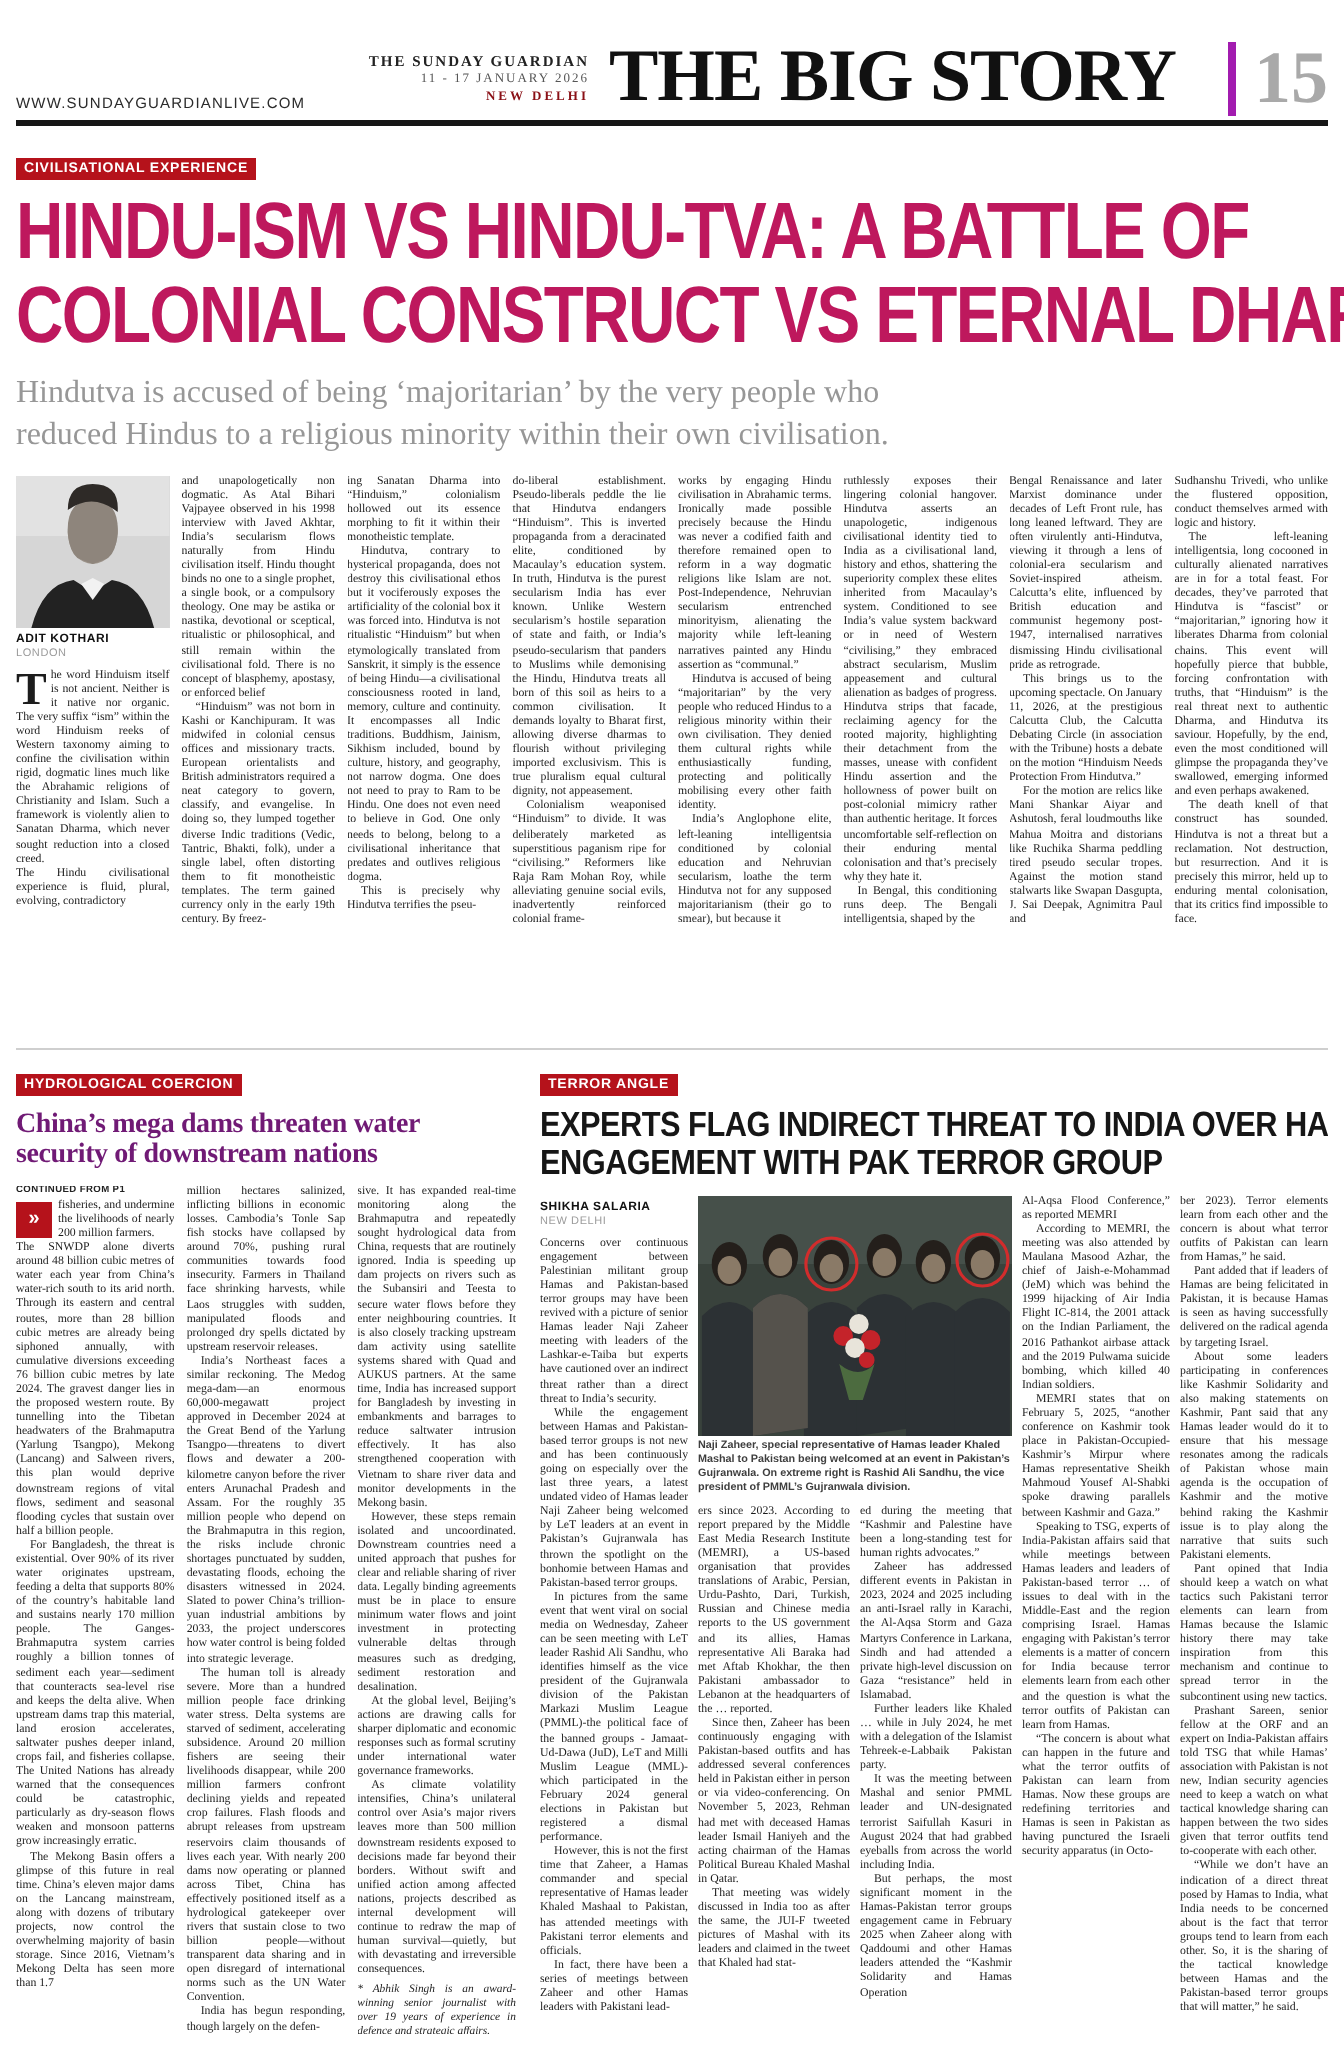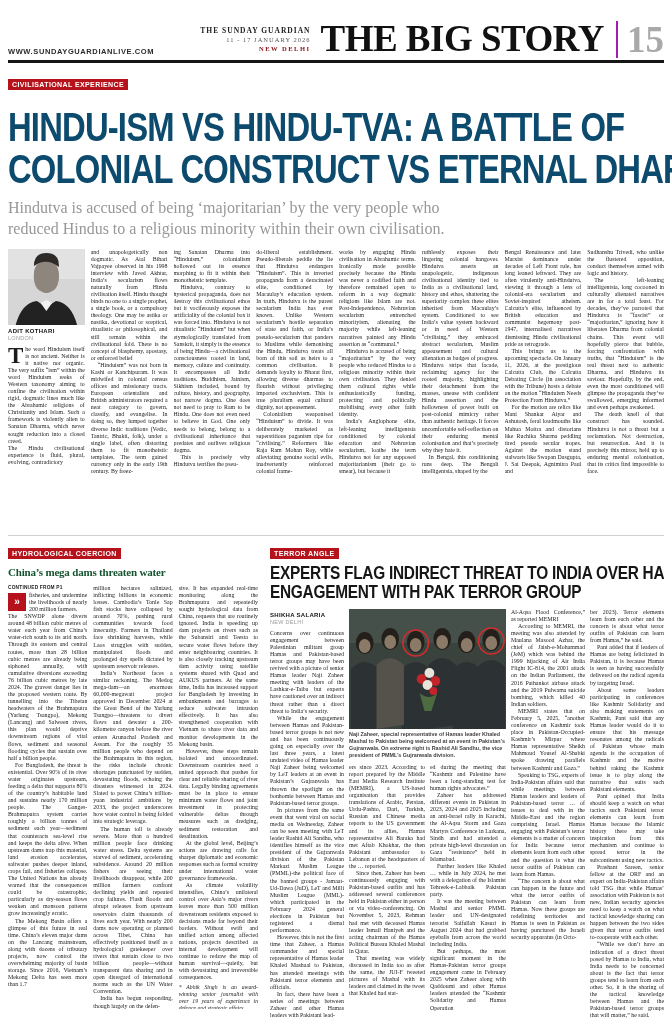--- a/index.html
+++ b/index.html
@@ -6,38 +6,38 @@
   body{
     width:672px;height:1024px;overflow:hidden;background:#ffffff;
     font-family:"Liberation Serif",serif;color:#1c1c1c;
     -webkit-font-smoothing:antialiased;
   }
   .page{width:672px;height:1024px;position:relative;box-sizing:border-box;padding:0 8px;}
 
   
   .header{position:relative;height:60px;border-bottom:3px solid #161616;}
   .site-url{position:absolute;left:0;bottom:4px;font-family:"Liberation Sans",sans-serif;
-    font-size:7.5px;letter-spacing:.6px;color:#2b2b2b;font-weight:700;}
+    font-size:7.5px;letter-spacing:.6px;color:#2b2b2b;font-weight:400;}
   .head-right{position:absolute;right:0;bottom:2px;display:flex;align-items:flex-end;gap:10px;}
   .dateline{text-align:right;font-family:"Liberation Serif",serif;line-height:1.35;padding-bottom:4px;}
   .dateline .m1{font-size:7.5px;font-weight:700;letter-spacing:1px;color:#222;}
   .dateline .m2{font-size:6.5px;letter-spacing:1px;color:#555;}
   .dateline .m3{font-size:6.5px;font-weight:700;letter-spacing:1.5px;color:#8a1016;}
   .section-title{font-family:"Liberation Serif",serif;font-size:37px;font-weight:600;
     color:#111;line-height:1;letter-spacing:-.5px;padding-bottom:1px;margin-top:23px;}
-  .pageno-box{border-left:2px solid #a21caf;padding-left:9px;margin-left:2px;}
+  .pageno-box{border-left:4px solid #a21caf;padding-left:9px;margin-left:16px;}
   .page-number{font-family:"Liberation Serif",serif;font-size:37px;font-weight:700;color:#a9a9a9;line-height:1;}
 
   
   .tag{display:inline-block;background:#b5121b;color:#fff;font-family:"Liberation Sans",sans-serif;
     font-weight:700;font-size:7px;letter-spacing:.4px;padding:2px 4px 2px;line-height:1;}
 
   
   .main{margin-top:10px;}
-  .big-headline{margin-top:15px;color:#0c4a6e;}
+  .big-headline{margin-top:4px;color:#be185d;}
   .big-headline .hl{font-family:"Liberation Sans",sans-serif;font-weight:700;font-size:40px;
     line-height:1.05;letter-spacing:-1px;transform:scaleX(.82);transform-origin:0 50%;
     display:block;white-space:nowrap;}
   .standfirst{margin-top:8px;width:480px;font-size:16px;line-height:1.3;color:#979797;}
 
   .main-body{display:flex;gap:6px;margin-top:9px;height:278px;overflow:hidden;}
   .col{flex:1;min-width:0;overflow:hidden;}
   .para{margin:0;font-size:5.9px;line-height:1.2;text-align:justify;color:#1c1c1c;}
   .para + .para, .paras p + p{text-indent:7px;}
   .paras p{margin:0;font-size:5.9px;line-height:1.2;text-align:justify;color:#1c1c1c;}
@@ -48,22 +48,22 @@
     letter-spacing:.3px;color:#111;}
   .byline .loc{font-family:"Liberation Sans",sans-serif;font-size:5.5px;letter-spacing:.3px;color:#9a9a9a;margin-top:1px;}
   .dropcap{float:left;font-size:23px;line-height:.82;font-weight:700;padding:1px 2px 0 0;color:#1c1c1c;}
 
   
   .sep{border:0;border-top:1px solid #cfcfcf;margin:8px 0 0;}
   .bottom{display:flex;gap:12px;margin-top:6px;height:500px;overflow:hidden;}
 
   
   .china{width:250px;flex:none;}
-  .china-headline{font-family:"Liberation Serif",serif;font-size:11px;font-weight:600;
-    line-height:1.12;color:#14532d;margin:6px 0 7px;letter-spacing:-.2px;}
+  .china-headline{font-family:"Liberation Serif",serif;font-size:14px;font-weight:600;
+    line-height:1.12;color:#701a75;margin:6px 0 7px;letter-spacing:-.2px;}
   .china-body{display:flex;gap:6px;height:424px;overflow:hidden;}
   .continued-label{font-family:"Liberation Sans",sans-serif;font-weight:700;font-size:4.8px;
     letter-spacing:.2px;color:#222;margin-bottom:2px;}
   .continued-icon{float:left;width:18px;height:18px;background:#b5121b;color:#fff;
     font-family:"Liberation Sans",sans-serif;font-weight:700;font-size:10px;line-height:18px;
     text-align:center;margin:1px 3px 1px 0;}
   .footnote{margin-top:3px;font-style:italic;font-size:5.7px;line-height:1.2;text-align:justify;color:#222;}
 
   
   .terror{flex:1;min-width:0;}
@@ -164,20 +164,21 @@
   </div>
 
   <hr class="sep">
 
   <div class="bottom">
 
     <div class="china">
       <span class="tag">HYDROLOGICAL COERCION</span>
       <div class="china-headline">
         <div>China’s mega dams threaten water</div>
+        <div>security of downstream nations</div>
       </div>
       <div class="china-body">
         <div class="col">
           <div class="continued-label">CONTINUED FROM P1</div>
           <p class="para">
             <span class="continued-icon">»</span><span>fisheries, and undermine the livelihoods of nearly 200 million farmers.</span>
           </p>
           <div class="paras">
               <p>The SNWDP alone diverts around 48 billion cubic metres of water each year from China’s water-rich south to its arid north. Through its eastern and central routes, more than 28 billion cubic metres are already being siphoned annually, with cumulative diversions exceeding 76 billion cubic metres by late 2024. The gravest danger lies in the proposed western route. By tunnelling into the Tibetan headwaters of the Brahmaputra (Yarlung Tsangpo), Mekong (Lancang) and Salween rivers, this plan would deprive downstream regions of vital flows, sediment and seasonal flooding cycles that sustain over half a billion people.</p>
               <p>For Bangladesh, the threat is existential. Over 90% of its river water originates upstream, feeding a delta that supports 80% of the country’s habitable land and sustains nearly 170 million people. The Ganges-Brahmaputra system carries roughly a billion tonnes of sediment each year—sediment that counteracts sea-level rise and keeps the delta alive. When upstream dams trap this material, land erosion accelerates, saltwater pushes deeper inland, crops fail, and fisheries collapse. The United Nations has already warned that the consequences could be catastrophic, particularly as dry-season flows weaken and monsoon patterns grow increasingly erratic.</p>

